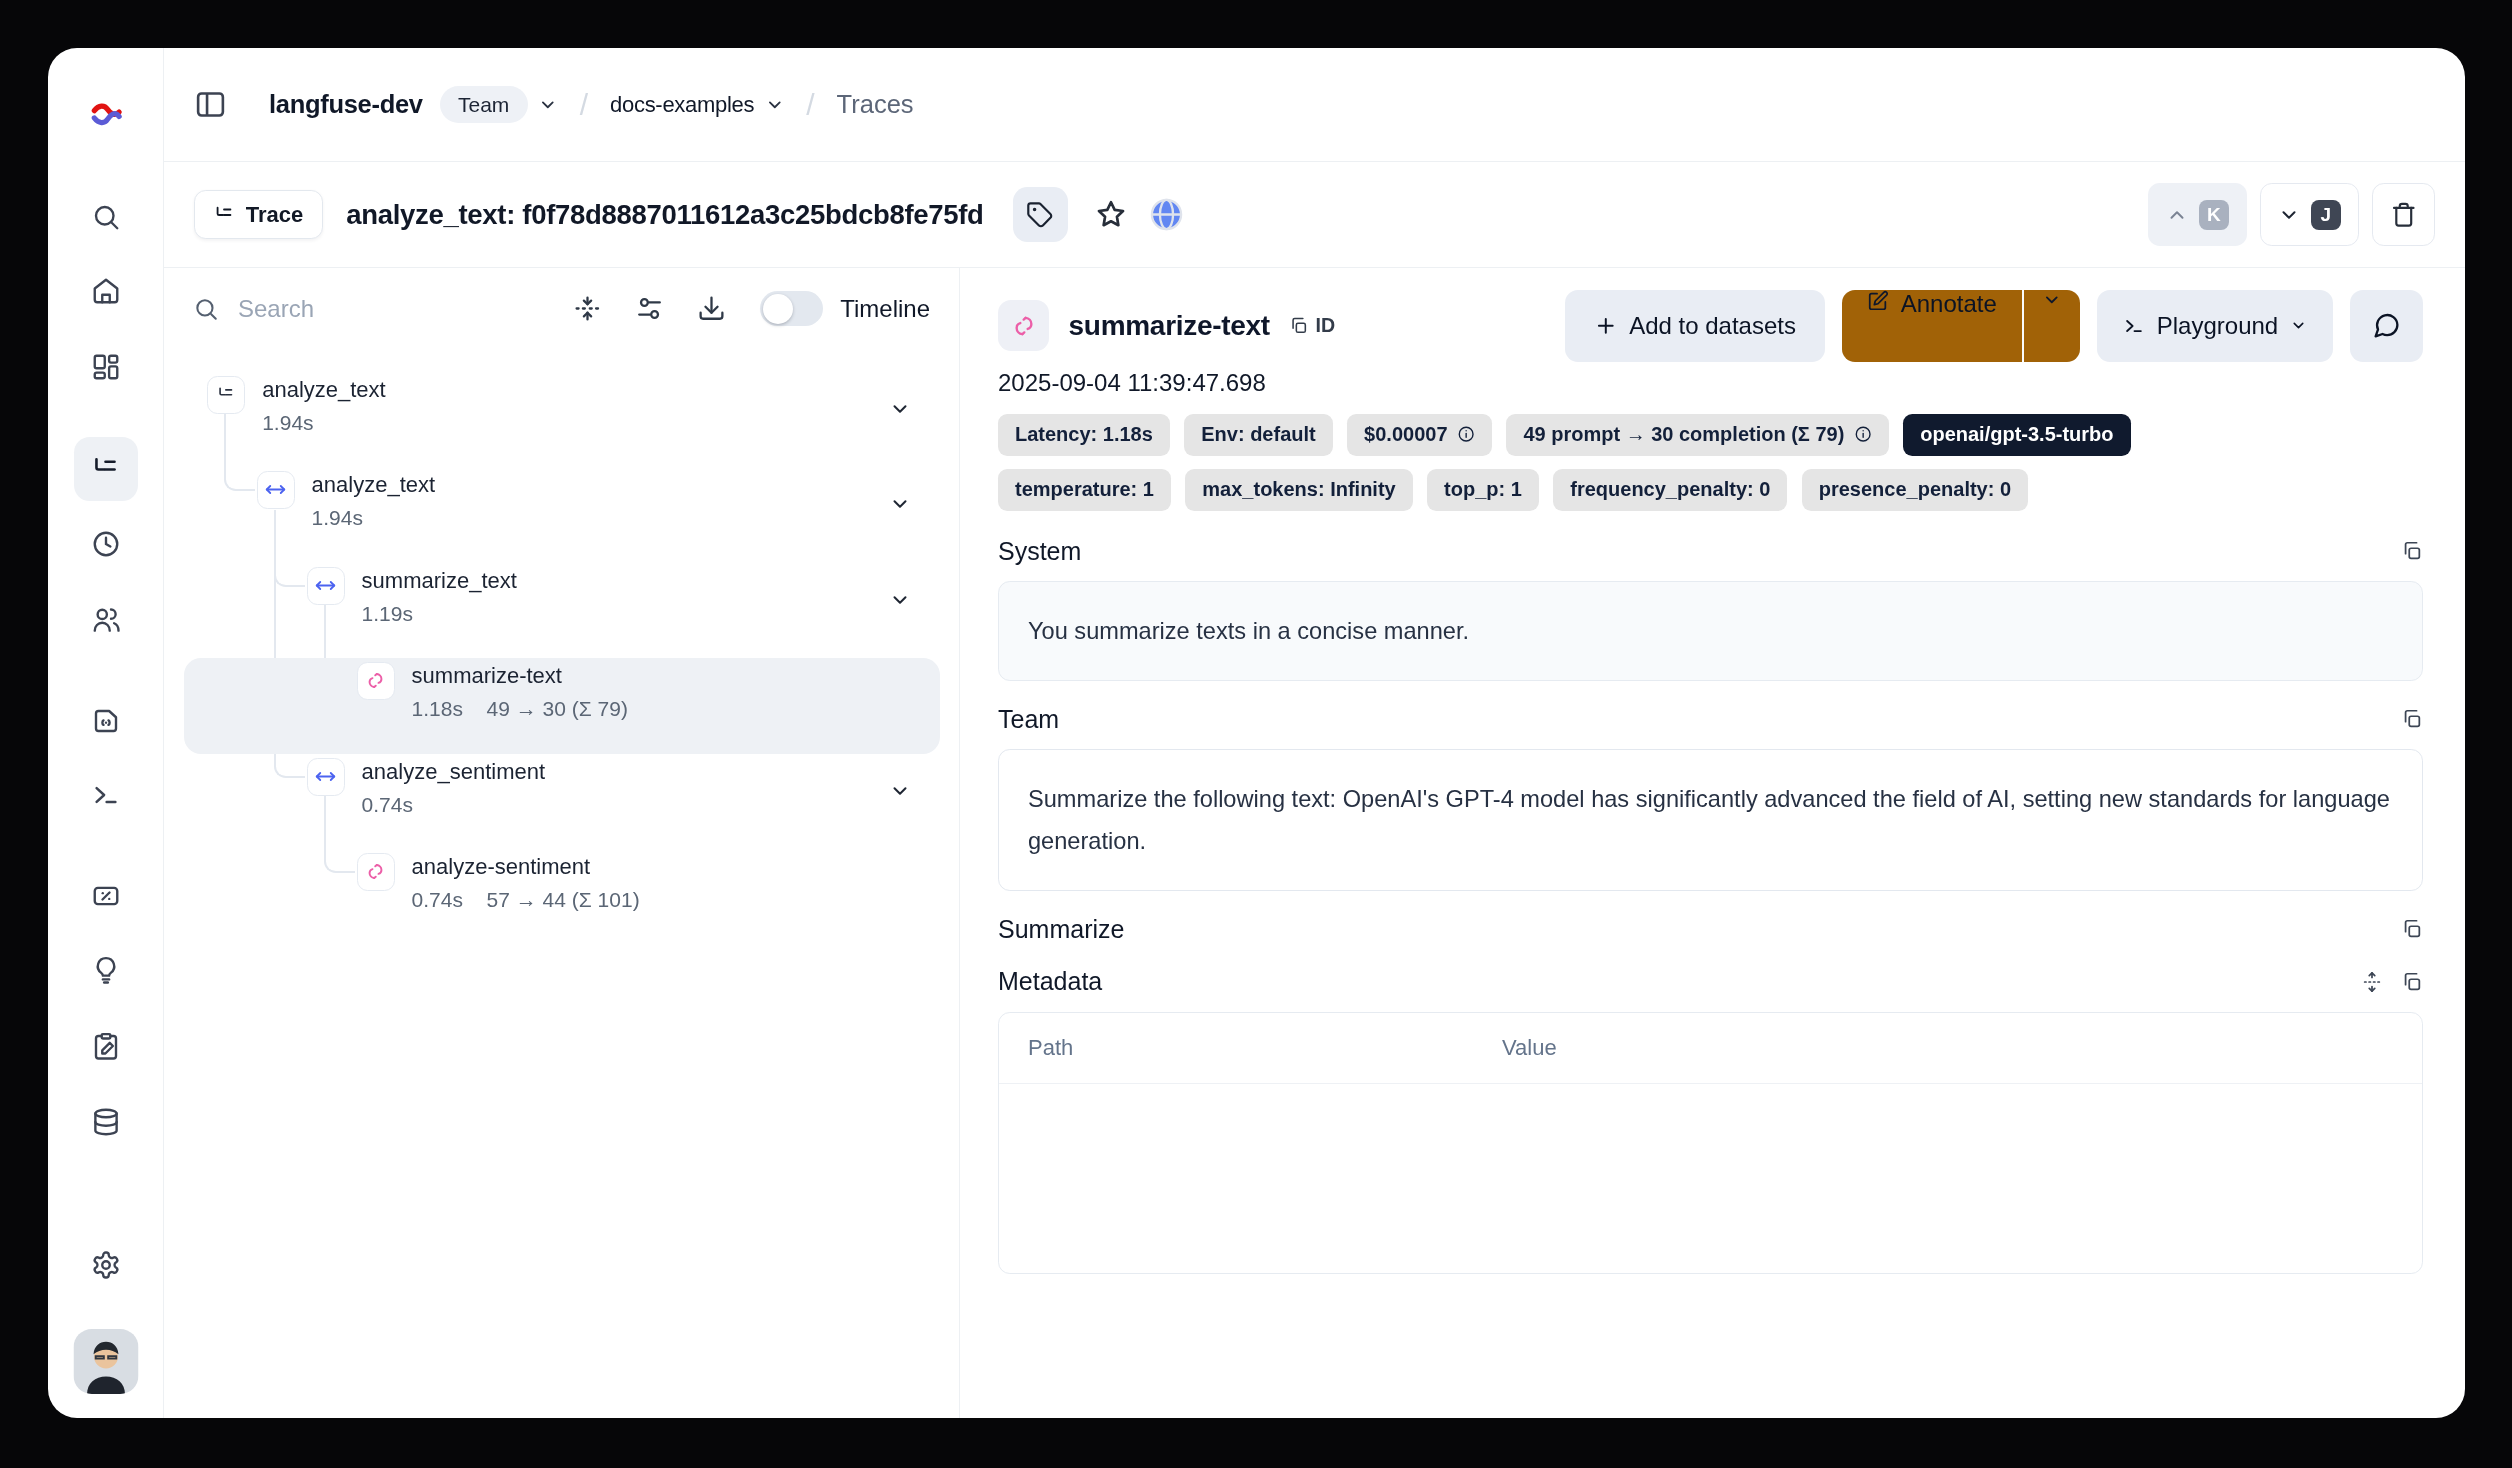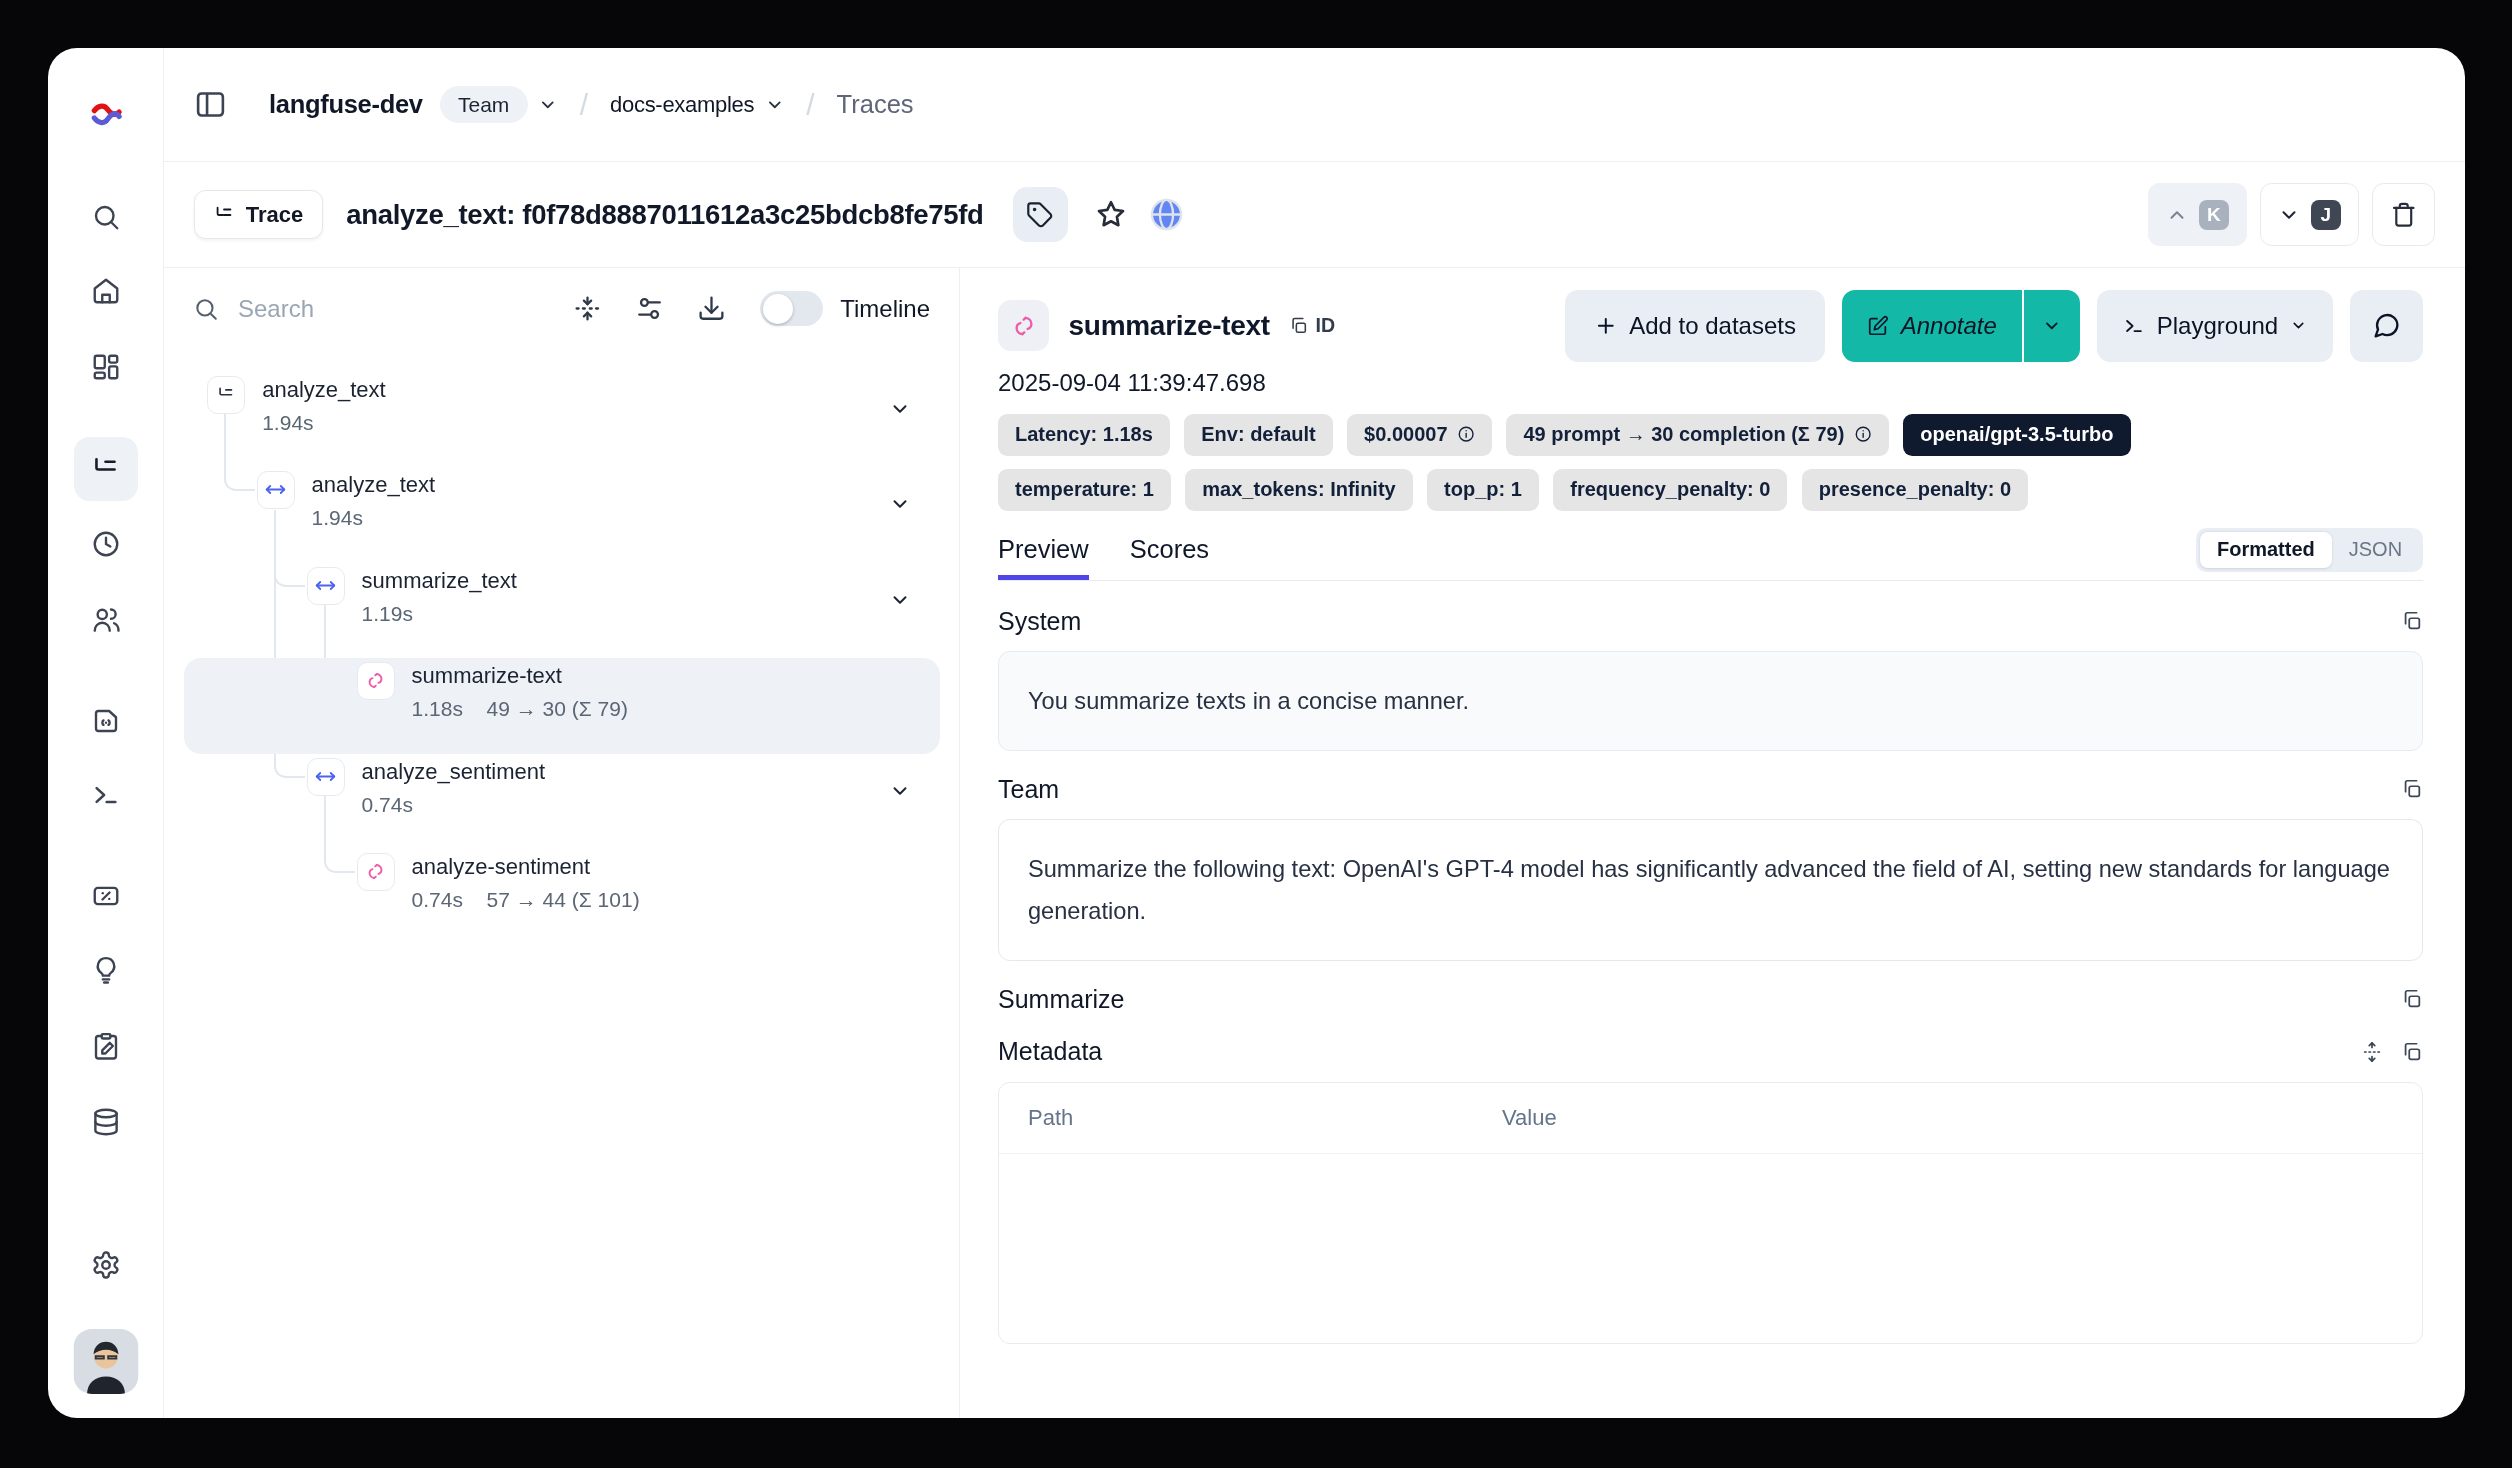--- a/index.html
+++ b/index.html
@@ -69,21 +69,21 @@
   .dhead{height:76px;flex:none;display:flex;align-items:center;}
   .genbox{width:51px;height:51px;border-radius:13px;background:#eef0f6;display:flex;align-items:center;justify-content:center;flex:none;}
   .dtitle{margin-left:19.6px;font-size:28px;font-weight:600;letter-spacing:-0.3px;color:#0f172a;white-space:nowrap;}
   .idgrp{margin-left:19.6px;display:flex;align-items:center;gap:6.5px;color:#333c4a;}
   .idlab{font-size:19.6px;font-weight:600;}
   .dspacer{flex:1;}
   .dbtn{height:72px;background:#e9edf4;border-radius:13px;display:flex;align-items:center;
     font-size:24px;font-weight:500;color:#0b1324;flex:none;}
   .dbtn .ic{color:#0b1324;}
   .split{display:flex;border-radius:13px;overflow:hidden;margin-left:17px;flex:none;height:72px;}
-  .split .part{background:#14b8a6;display:flex;align-items:center;font-style:italic;}
+  .split .part{background:#a16207;display:flex;align-items:flex-start;}
   .split .div{width:2px;background:#fbfcfd;}
   .ts{margin-top:5px;font-size:24px;color:#101828;flex:none;}
   .brow{margin-top:17px;display:flex;gap:14.4px;flex:none;flex-wrap:nowrap;}
   .brow2{margin-top:13px;}
   .badge{background:#e5e5e5;border-radius:9.2px;padding:0 17px;height:42px;display:inline-flex;align-items:center;
     gap:9.2px;font-size:20px;font-weight:600;color:#13203a;white-space:nowrap;}
   .badge.dark{background:#101a2e;color:#fff;}
   .tabsrow{margin-top:22px;position:relative;display:flex;align-items:flex-end;border-bottom:1.3px solid #e8ecf1;height:48px;flex:none;}
   .tab{font-size:25.5px;font-weight:500;color:#0f172a;padding-bottom:15.7px;margin-right:41px;}
   .tab.active{border-bottom:5.2px solid #4f46e5;padding-bottom:10.5px;}
@@ -573,28 +573,20 @@
               <span>top_p: 1</span>
             </span>
           <span class="badge">
               <span>frequency_penalty: 0</span>
             </span>
           <span class="badge">
               <span>presence_penalty: 0</span>
             </span>
         </div>
 
-        <div class="tabsrow">
-          <span class="tab active">Preview</span>
-          <span class="tab">Scores</span>
-          <div class="seg">
-            <span class="on">Formatted</span>
-            <span class="off">JSON</span>
-          </div>
-        </div>
 
         <div class="sections">
 
           <div class="sechead">
             <span class="seclab">System</span>
             <span class="secicons">
                 <svg width="22" height="22" viewBox="0 0 24 24">
                   <use href="#i-copy"></use>
                 </svg>
               </span>

